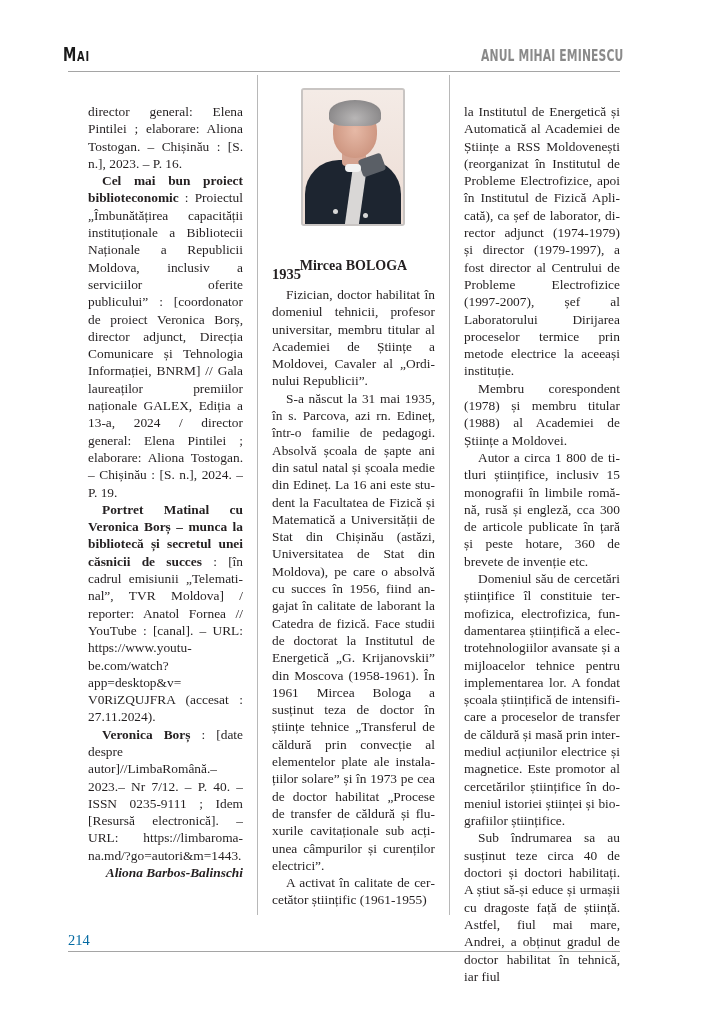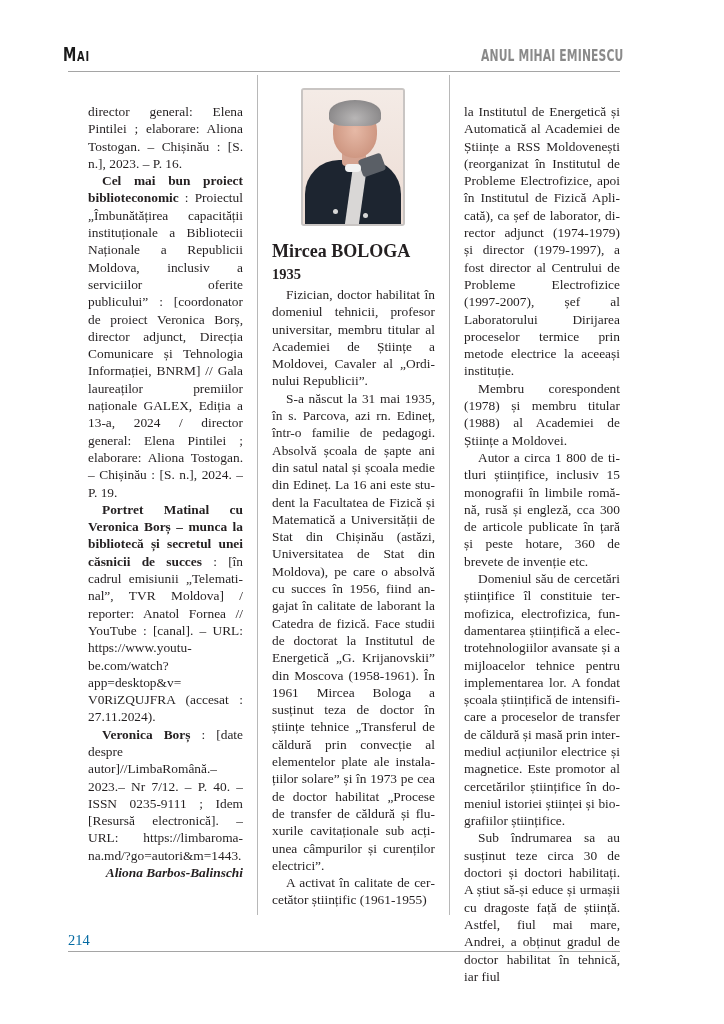--- a/index.html
+++ b/index.html
@@ -37,21 +37,21 @@
   .photo .bow { position:absolute; left:42px; top:74px; width:16px; height:8px; background:#f2f2f2; border-radius:4px; }
   .photo .neck { position:absolute; left:39px; top:56px; width:24px; height:20px; background:#d4a391; border-radius:4px; }
   .photo .face { position:absolute; left:30px; top:18px; width:44px; height:50px; background:radial-gradient(ellipse at 50% 45%,#e6b9a6 0%,#cf9883 70%,#b9806d 100%);
                  border-radius:45% 45% 48% 48%; }
   .photo .hair { position:absolute; left:26px; top:10px; width:52px; height:26px; background:radial-gradient(ellipse at 50% 70%,#b8b6b6 0%,#8d8b8c 70%,#6f6d6e 100%);
                  border-radius:50% 50% 30% 30%; }
   .photo .btn1, .photo .btn2 { position:absolute; width:5px; height:5px; border-radius:50%; background:#d7d7d7; }
   .photo .btn1 { left:30px; bottom:10px; }
   .photo .btn2 { left:60px; bottom:6px; }
 
-  .person-name { position:absolute; top:163px; left:0; width:163px; font-weight:bold; font-size:18px; line-height:18px; }
+  .person-name { position:absolute; top:178px; left:0; width:163px; text-align:center; font-weight:bold; font-size:14px; line-height:18px; }
   .person-years { position:absolute; top:186px; left:0; width:163px; text-align:left; font-weight:bold; font-size:14.5px; line-height:18px; }
 
   .signature { text-align:right; font-style:italic; font-weight:bold; text-indent:0 !important; }
 </style>
 </head>
 <body>
 
 <div class="header-left"><span>M</span><span class="small">AI</span></div>
 <div class="header-right">ANUL MIHAI EMINESCU</div>
 <div class="rule-top"></div>
@@ -87,17 +87,17 @@
     <p>S-a născut la 31 mai 1935, în s. Parcova, azi rn. Edineț, într-o familie de pedagogi. Absolvă școala de șapte ani din satul natal și școala medie din Edineț. La 16 ani este stu­dent la Facultatea de Fizică și Matematică a Universității de Stat din Chișinău (astăzi, Universitatea de Stat din Moldova), pe care o absolvă cu succes în 1956, fiind an­gajat în calitate de laborant la Catedra de fizică. Face studii de doctorat la Institutul de Energetică „G. Krijanovskii” din Moscova (1958-1961). În 1961 Mircea Bologa a susținut teza de doctor în științe tehnice „Transferul de căldură prin convecție al elementelor plate ale instala­țiilor solare” și în 1973 pe cea de doctor habilitat „Procese de transfer de căldură și flu­xurile cavitaționale sub acți­unea câmpurilor și curenților electrici”.</p>
     <p>A activat în calitate de cer­cetător științific (1961-1955)</p>
   </div>
 </div>
 
 <div class="col col3">
   <p class="cont">la Institutul de Energetică și Automatică al Academiei de Științe a RSS Moldovenești (reorganizat în Institutul de Probleme Electrofizice, apoi în Institutul de Fizică Apli­cată), ca șef de laborator, di­rector adjunct (1974-1979) și director (1979-1997), a fost director al Centrului de Pro­bleme Electrofizice (1997-2007), șef al Laboratorului Dirijarea proceselor termi­ce prin metode electrice la aceeași instituție.</p>
   <p>Membru corespondent (1978) și membru titular (1988) al Academiei de Știin­țe a Moldovei.</p>
   <p>Autor a circa 1 800 de ti­tluri științifice, inclusiv 15 monografii în limbile romă­nă, rusă și engleză, cca 300 de articole publicate în țară și peste hotare, 360 de brevete de invenție etc.</p>
   <p>Domeniul său de cercetări științifice îl constituie ter­mofizica, electrofizica, fun­damentarea științifică a elec­trotehnologiilor avansate și a mijloacelor tehnice pentru implementarea lor. A fondat școala științifică de intensifi­care a proceselor de transfer de căldură și masă prin inter­mediul acțiunilor electrice și magnetice. Este promotor al cercetărilor științifice în do­meniul istoriei științei și bio­grafiilor științifice.</p>
-  <p>Sub îndrumarea sa au susținut teze circa 30 de doctori și doctori habilitați. A știut să-și educe și urmașii cu dragoste față de știință. Astfel, fiul mai mare, Andrei, a obținut gradul de doctor habilitat în tehnică, iar fiul</p>
+  <p>Sub îndrumarea sa au susținut teze circa 40 de doctori și doctori habilitați. A știut să-și educe și urmașii cu dragoste față de știință. Astfel, fiul mai mare, Andrei, a obținut gradul de doctor habilitat în tehnică, iar fiul</p>
 </div>
 
 <div class="page-number">214</div>
 <div class="rule-bottom"></div>
 
 </body></html>

